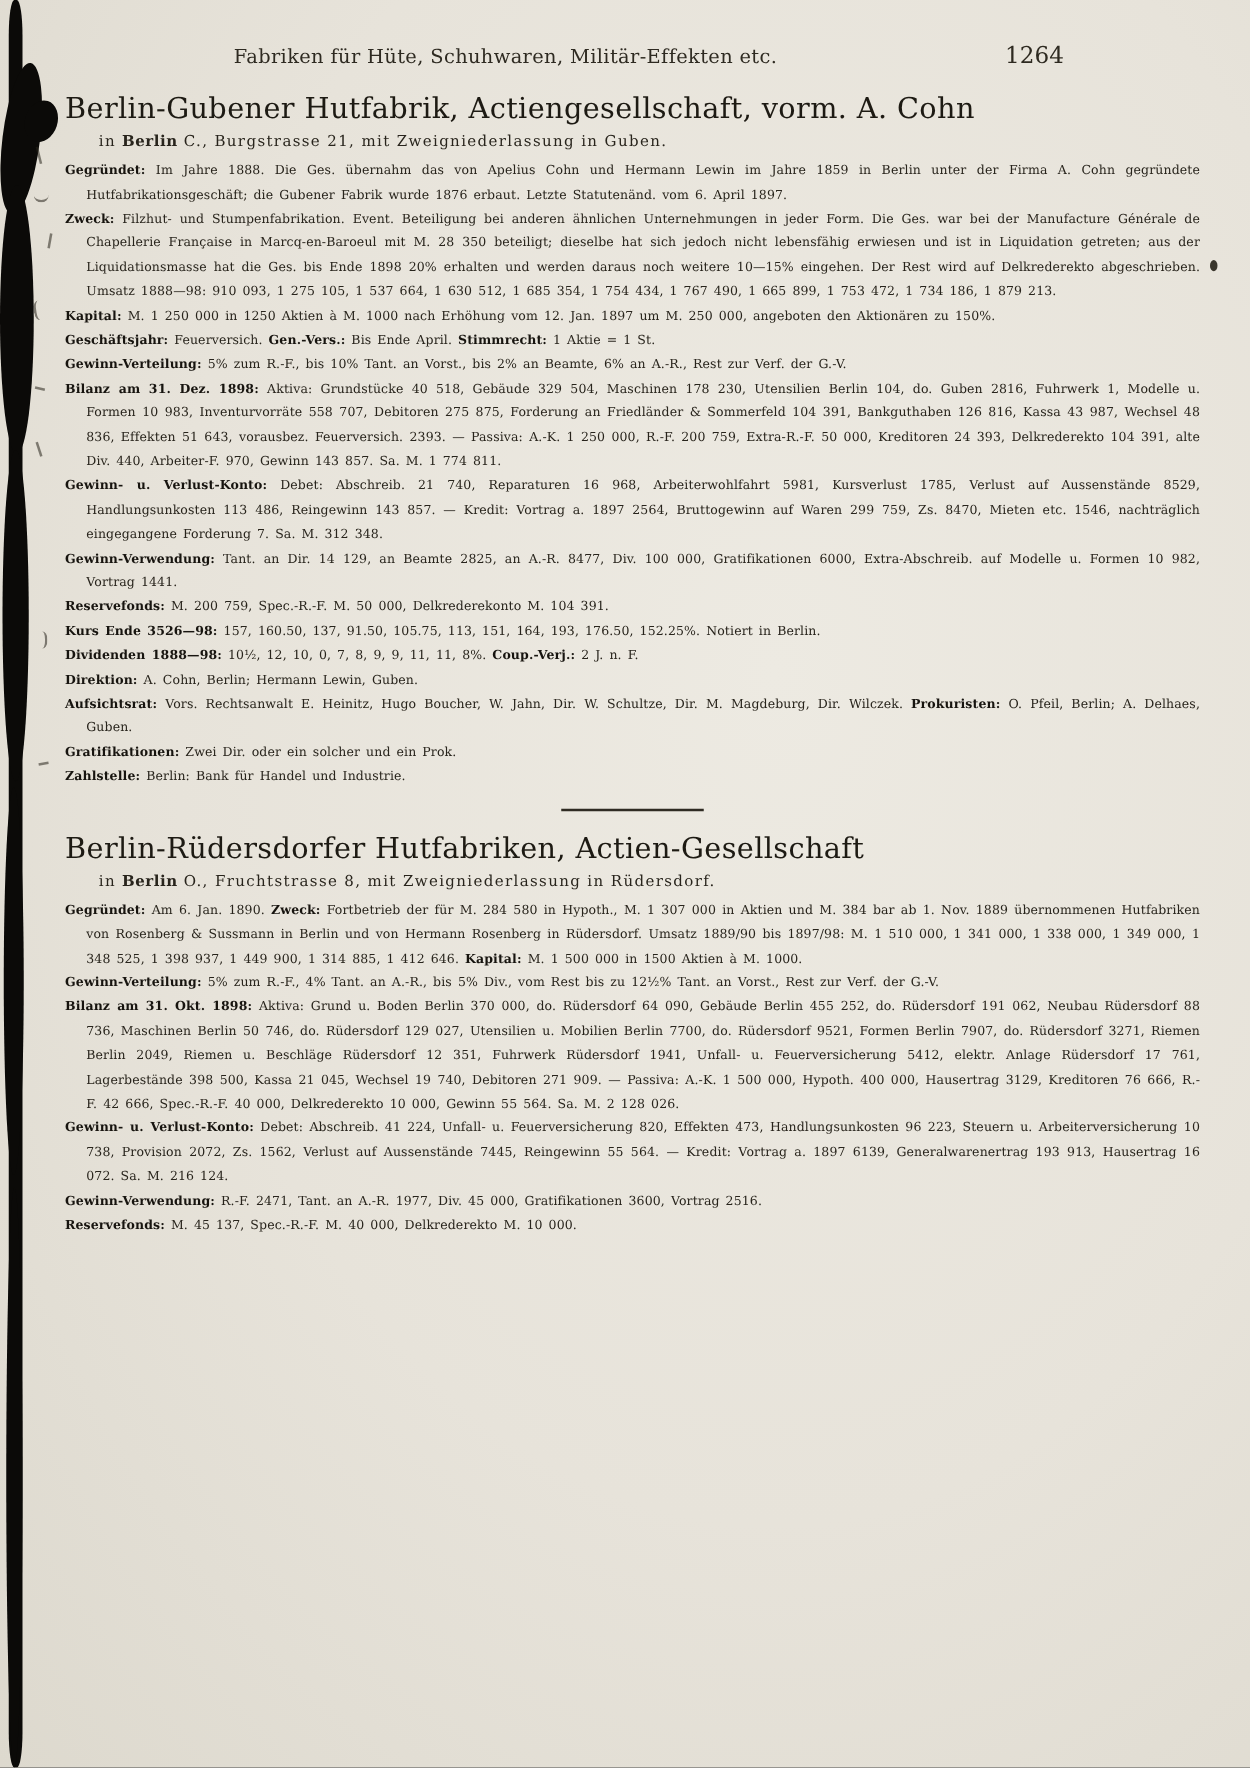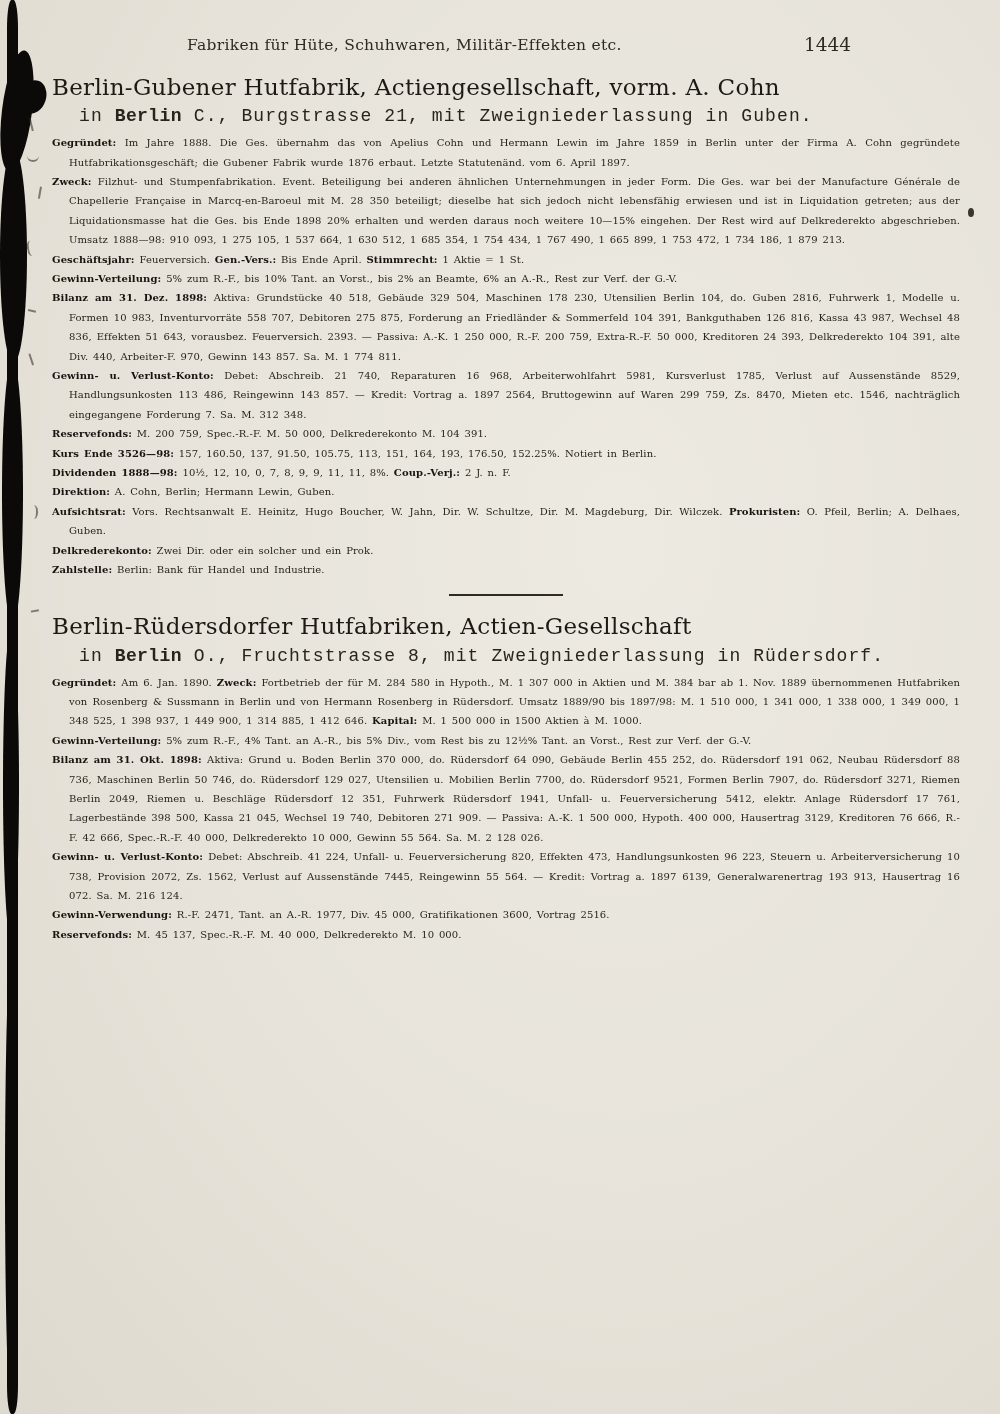--- a/index.html
+++ b/index.html
@@ -55,23 +55,22 @@
   .company-title {
     margin: 0 0 5px 0;
     font-size: 23px;
     font-weight: normal;
     line-height: 1.18;
     letter-spacing: .3px;
     color: #1d1a13;
   }
   .company-address {
     margin: 0 0 7px 27px;
-    font-size: 18px;
+    font-size: 12px;
     letter-spacing: 1.1px;
-    font-family: Liberation Mono, monospace;
   }
   .company-address b { letter-spacing: .4px; }
 
   .entry {
     margin: 0;
     font-size: 10px;
     line-height: 19.4px;
     text-align: justify;
     word-spacing: 1.5px;
     letter-spacing: .1px;
@@ -109,38 +108,40 @@
   <div class="margin-mark" style="left:29px; top:300px; width:8px;  height:10px; border-bottom:2px solid; transform:rotate(12deg);"></div>
   <div class="margin-mark" style="left:30px; top:352px; width:9px;  height:12px; border-left:2px solid; transform:rotate(-18deg);"></div>
   <div class="margin-mark" style="left:28px; top:505px; width:8px;  height:14px; border-right:2px solid; border-radius:45%;"></div>
   <div class="margin-mark" style="left:30px; top:600px; width:8px;  height:10px; border-bottom:2px solid; transform:rotate(-10deg);"></div>
   <div class="speck" style="left:968px; top:208px; width:6px; height:9px;"></div>
 
   <div class="content">
 
     <header class="running-head">
       <span class="rh-title">Fabriken für Hüte, Schuhwaren, Militär-Effekten etc.</span>
-      <span class="rh-page">1444</span>
+      <span class="rh-page">1264</span>
     </header>
 
     <section class="company">
       <h1 class="company-title">Berlin-Gubener Hutfabrik, Actiengesellschaft, vorm. A. Cohn</h1>
       <p class="company-address"><span>in </span><b>Berlin</b><span> C., Burgstrasse 21, mit Zweigniederlassung in Guben.</span></p>
       <p class="entry"><b>Gegründet:</b><span> Im Jahre 1888. Die Ges. übernahm das von Apelius Cohn und Hermann Lewin im Jahre 1859 in Berlin unter der Firma A. Cohn gegründete Hutfabrikationsgeschäft; die Gubener Fabrik wurde 1876 erbaut. Letzte Statutenänd. vom 6. April 1897.</span></p>
       <p class="entry"><b>Zweck:</b><span> Filzhut- und Stumpenfabrikation. Event. Beteiligung bei anderen ähnlichen Unternehmungen in jeder Form. Die Ges. war bei der Manufacture Générale de Chapellerie Française in Marcq-en-Baroeul mit M. 28 350 beteiligt; dieselbe hat sich jedoch nicht lebensfähig erwiesen und ist in Liquidation getreten; aus der Liquidationsmasse hat die Ges. bis Ende 1898 20% erhalten und werden daraus noch weitere 10—15% eingehen. Der Rest wird auf Delkrederekto abgeschrieben. Umsatz 1888—98: 910 093, 1 275 105, 1 537 664, 1 630 512, 1 685 354, 1 754 434, 1 767 490, 1 665 899, 1 753 472, 1 734 186, 1 879 213.</span></p>
+      <p class="entry"><b>Kapital:</b><span> M. 1 250 000 in 1250 Aktien à M. 1000 nach Erhöhung vom 12. Jan. 1897 um M. 250 000, angeboten den Aktionären zu 150%.</span></p>
       <p class="entry"><b>Geschäftsjahr:</b><span> Feuerversich. </span><b>Gen.-Vers.:</b><span> Bis Ende April. </span><b>Stimmrecht:</b><span> 1 Aktie = 1 St.</span></p>
       <p class="entry"><b>Gewinn-Verteilung:</b><span> 5% zum R.-F., bis 10% Tant. an Vorst., bis 2% an Beamte, 6% an A.-R., Rest zur Verf. der G.-V.</span></p>
       <p class="entry"><b>Bilanz am 31. Dez. 1898:</b><span> Aktiva: Grundstücke 40 518, Gebäude 329 504, Maschinen 178 230, Utensilien Berlin 104, do. Guben 2816, Fuhrwerk 1, Modelle u. Formen 10 983, Inventurvorräte 558 707, Debitoren 275 875, Forderung an Friedländer &amp; Sommerfeld 104 391, Bankguthaben 126 816, Kassa 43 987, Wechsel 48 836, Effekten 51 643, vorausbez. Feuerversich. 2393. — Passiva: A.-K. 1 250 000, R.-F. 200 759, Extra-R.-F. 50 000, Kreditoren 24 393, Delkrederekto 104 391, alte Div. 440, Arbeiter-F. 970, Gewinn 143 857. Sa. M. 1 774 811.</span></p>
       <p class="entry"><b>Gewinn- u. Verlust-Konto:</b><span> Debet: Abschreib. 21 740, Reparaturen 16 968, Arbeiterwohlfahrt 5981, Kursverlust 1785, Verlust auf Aussenstände 8529, Handlungsunkosten 113 486, Reingewinn 143 857. — Kredit: Vortrag a. 1897 2564, Bruttogewinn auf Waren 299 759, Zs. 8470, Mieten etc. 1546, nachträglich eingegangene Forderung 7. Sa. M. 312 348.</span></p>
+      <p class="entry"><b>Gewinn-Verwendung:</b><span> Tant. an Dir. 14 129, an Beamte 2825, an A.-R. 8477, Div. 100 000, Gratifikationen 6000, Extra-Abschreib. auf Modelle u. Formen 10 982, Vortrag 1441.</span></p>
       <p class="entry"><b>Reservefonds:</b><span> M. 200 759, Spec.-R.-F. M. 50 000, Delkrederekonto M. 104 391.</span></p>
       <p class="entry"><b>Kurs Ende 3526—98:</b><span> 157, 160.50, 137, 91.50, 105.75, 113, 151, 164, 193, 176.50, 152.25%. Notiert in Berlin.</span></p>
       <p class="entry"><b>Dividenden 1888—98:</b><span> 10½, 12, 10, 0, 7, 8, 9, 9, 11, 11, 8%. </span><b>Coup.-Verj.:</b><span> 2 J. n. F.</span></p>
       <p class="entry"><b>Direktion:</b><span> A. Cohn, Berlin; Hermann Lewin, Guben.</span></p>
       <p class="entry"><b>Aufsichtsrat:</b><span> Vors. Rechtsanwalt E. Heinitz, Hugo Boucher, W. Jahn, Dir. W. Schultze, Dir. M. Magdeburg, Dir. Wilczek. </span><b>Prokuristen:</b><span> O. Pfeil, Berlin; A. Delhaes, Guben.</span></p>
-      <p class="entry"><b>Delkrederekonto:</b><span> Zwei Dir. oder ein solcher und ein Prok.</span></p>
+      <p class="entry"><b>Gratifikationen:</b><span> Zwei Dir. oder ein solcher und ein Prok.</span></p>
       <p class="entry"><b>Zahlstelle:</b><span> Berlin: Bank für Handel und Industrie.</span></p>
     </section>
 
     <hr class="divider">
 
     <section class="company">
       <h1 class="company-title">Berlin-Rüdersdorfer Hutfabriken, Actien-Gesellschaft</h1>
       <p class="company-address"><span>in </span><b>Berlin</b><span> O., Fruchtstrasse 8, mit Zweigniederlassung in Rüdersdorf.</span></p>
       <p class="entry"><b>Gegründet:</b><span> Am 6. Jan. 1890. </span><b>Zweck:</b><span> Fortbetrieb der für M. 284 580 in Hypoth., M. 1 307 000 in Aktien und M. 384 bar ab 1. Nov. 1889 übernommenen Hutfabriken von Rosenberg &amp; Sussmann in Berlin und von Hermann Rosenberg in Rüdersdorf. Umsatz 1889/90 bis 1897/98: M. 1 510 000, 1 341 000, 1 338 000, 1 349 000, 1 348 525, 1 398 937, 1 449 900, 1 314 885, 1 412 646. </span><b>Kapital:</b><span> M. 1 500 000 in 1500 Aktien à M. 1000.</span></p>
       <p class="entry"><b>Gewinn-Verteilung:</b><span> 5% zum R.-F., 4% Tant. an A.-R., bis 5% Div., vom Rest bis zu 12½% Tant. an Vorst., Rest zur Verf. der G.-V.</span></p>

